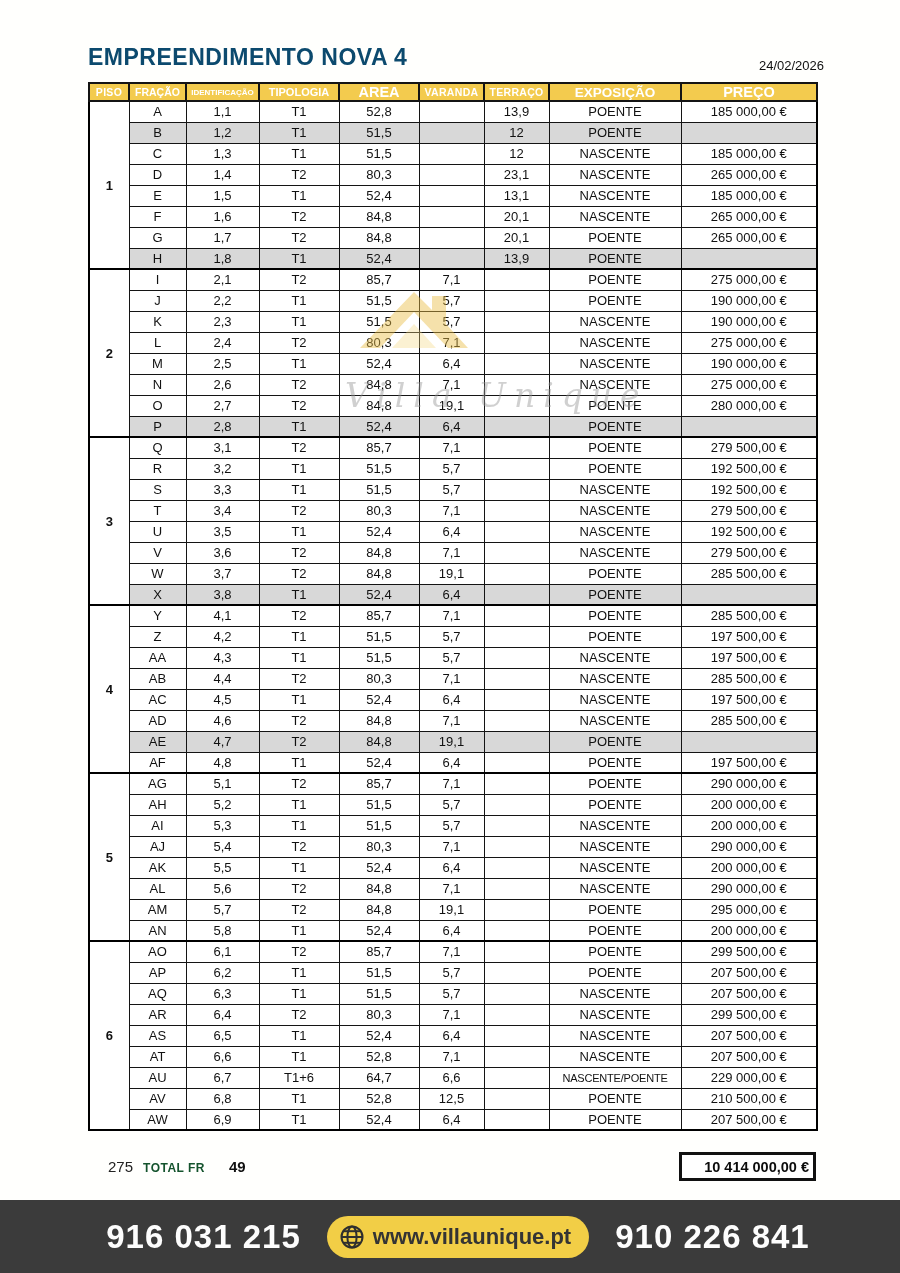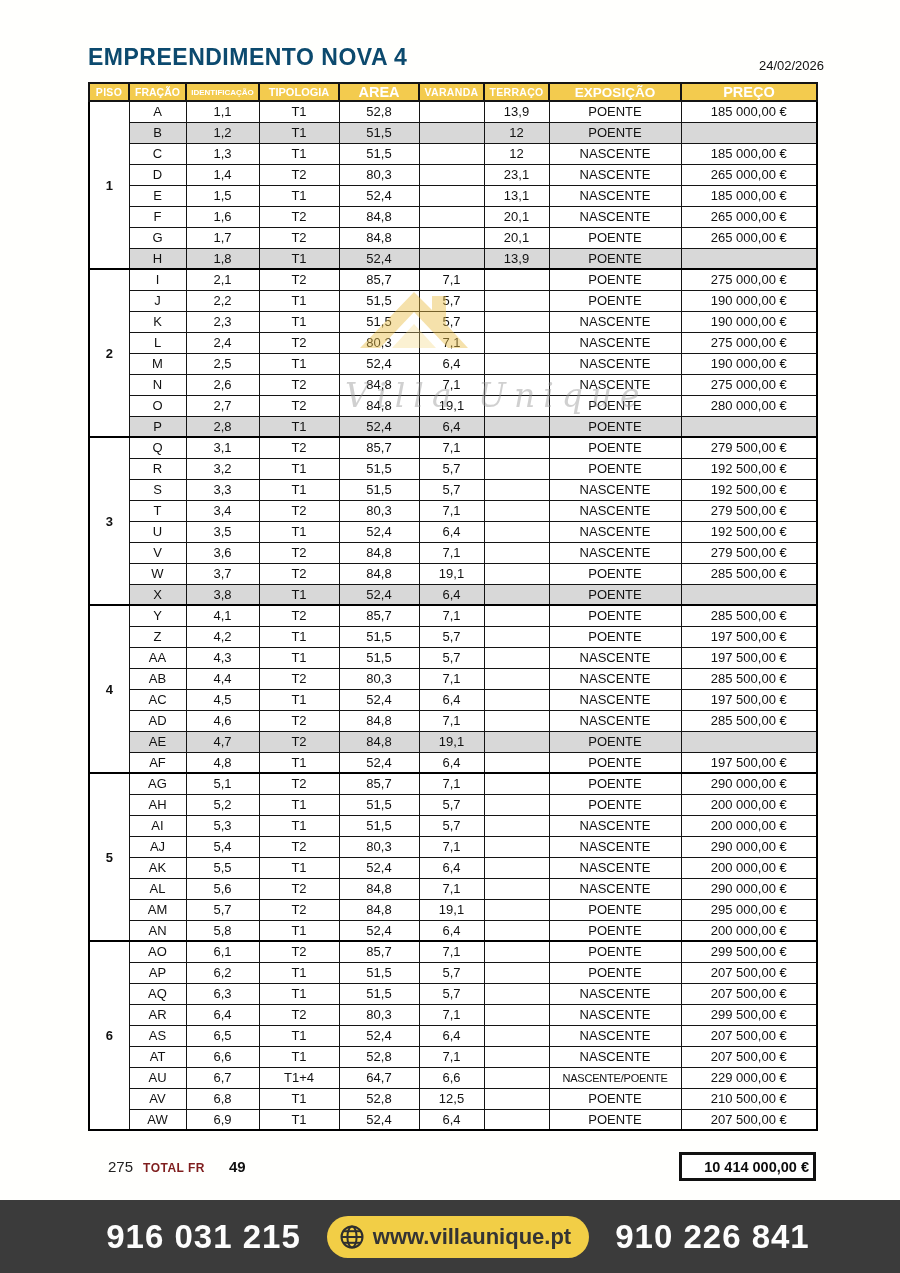--- a/index.html
+++ b/index.html
@@ -85,21 +85,21 @@
     height: 34px;
   }
   .totals-left {
     position: absolute;
     left: 20px; top: 6px;
     display: flex;
     align-items: baseline;
     gap: 10px;
   }
   .totals-left .t-num { font-size: 15px; color: #222; }
-  .totals-left .t-label { font-size: 12px; font-weight: 700; letter-spacing: 0.5px; color: #7f1d1d; }
+  .totals-left .t-label { font-size: 12px; font-weight: 700; letter-spacing: 0.5px; color: #14532d; }
   .totals-left .t-count { font-size: 15px; font-weight: 700; margin-left: 14px; color: #111; }
   .total-box {
     position: absolute;
     right: 0; top: 0;
     width: 137px;
     height: 29px;
     border: 3px solid #111;
     background: #fff;
     display: flex;
     align-items: center;
@@ -677,21 +677,21 @@
           <td class="c-tip">T1</td>
           <td class="c-area">52,8</td>
           <td class="c-varanda">7,1</td>
           <td class="c-terraco"></td>
           <td class="c-exp">NASCENTE</td>
           <td class="c-preco">207 500,00 €</td>
         </tr>
         <tr>
           <td class="c-fracao">AU</td>
           <td class="c-ident">6,7</td>
-          <td class="c-tip">T1+4</td>
+          <td class="c-tip">T1+6</td>
           <td class="c-area">64,7</td>
           <td class="c-varanda">6,6</td>
           <td class="c-terraco"></td>
           <td class="c-exp small">NASCENTE/POENTE</td>
           <td class="c-preco">229 000,00 €</td>
         </tr>
         <tr>
           <td class="c-fracao">AV</td>
           <td class="c-ident">6,8</td>
           <td class="c-tip">T1</td>

